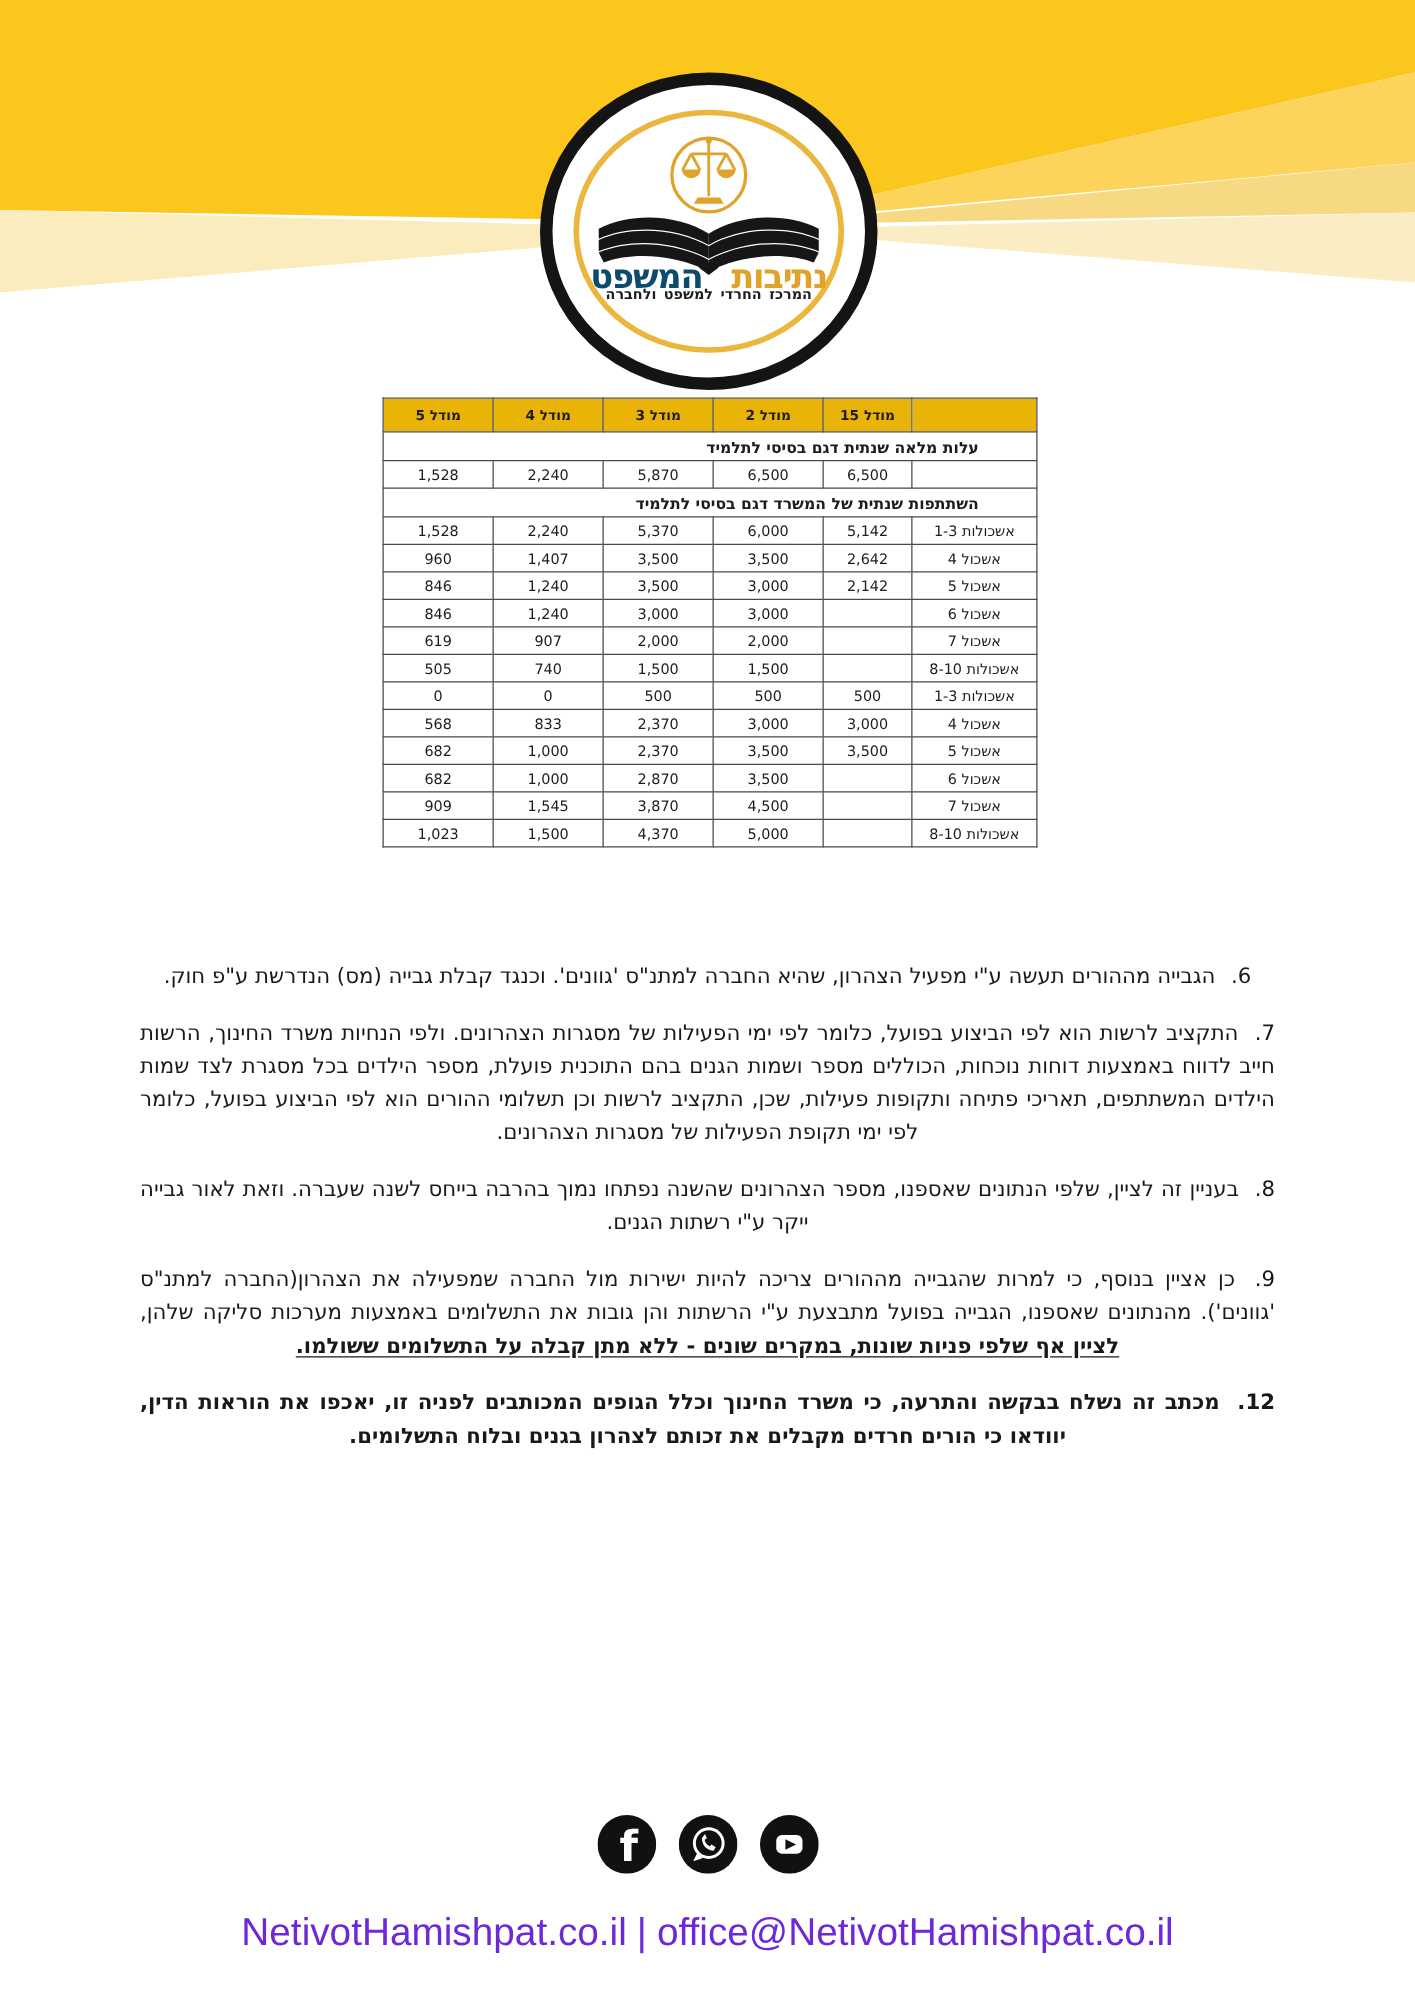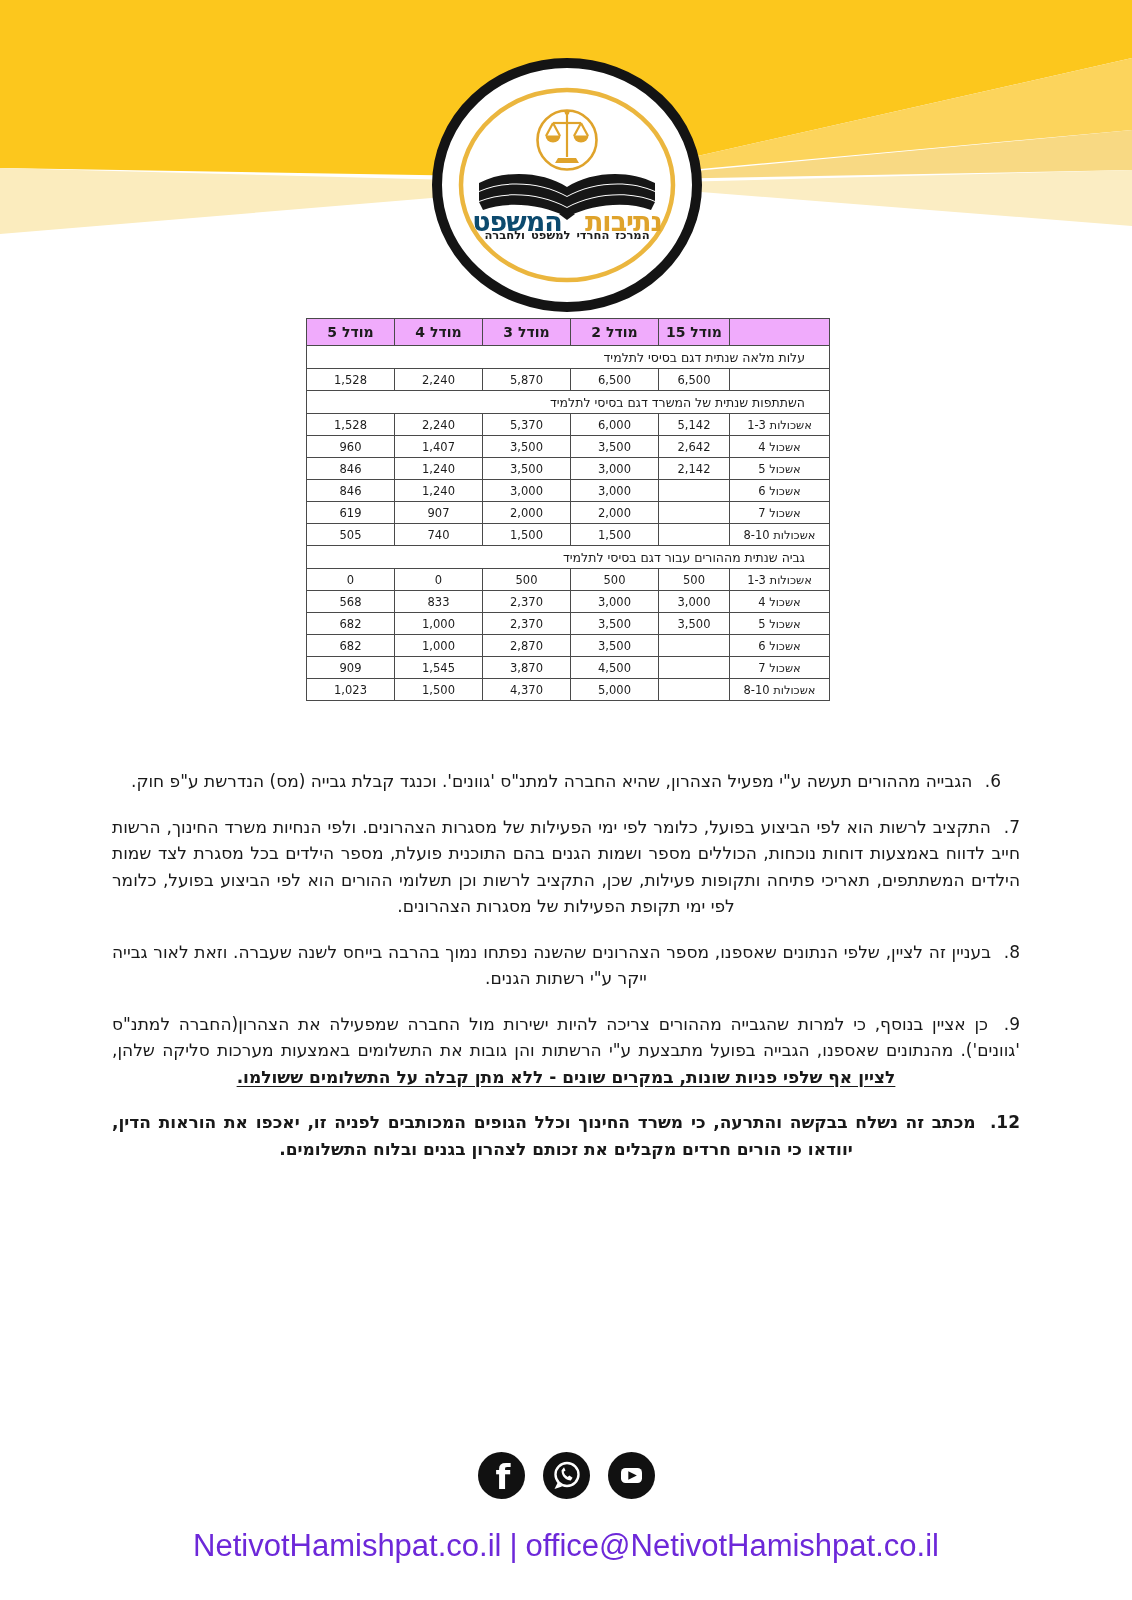--- a/index.html
+++ b/index.html
@@ -10,23 +10,23 @@
         font-size:27px;font-weight:bold;direction:rtl;letter-spacing:-1px;color:#151515;}
   .logo-gold{color:#dfa32b;margin-left:23px;}
   .logo-black{color:#0c4a6e;}
   .logo-sub{position:absolute;top:228px;left:467px;width:200px;text-align:center;
         font-size:11.5px;font-weight:bold;direction:rtl;color:#1d1d1d;word-spacing:2px;}
   
   .tbl-wrap{position:absolute;top:318px;left:306px;}
   table{border-collapse:collapse;table-layout:fixed;direction:rtl;width:523px;}
   th,td{border:1px solid #4a4a4a;text-align:center;vertical-align:middle;padding:0;
         color:#1c1c1c;overflow:hidden;}
-  .h1{height:26px;font-size:14px;font-weight:bold;background:#f0abfc;}
+  .h1{height:26px;font-size:11px;font-weight:bold;background:#eab308;}
   .h2{height:50px;font-size:10.5px;font-weight:bold;background:#bcdde8;line-height:1.35;padding:2px 1px;}
-  .section-title{height:22px;font-size:12.5px;font-weight:normal;text-align:right;padding-left:0;padding-right:24px;}
+  .section-title{height:22px;font-size:12.5px;font-weight:bold;text-align:right;padding-left:0;padding-right:46px;}
   .cell,.row-label{height:21px;font-size:11.5px;}
   
   .paras{position:absolute;top:768px;right:112px;width:908px;direction:rtl;
         text-align:justify;text-align-last:center;color:#191919;}
   .para{margin:0 0 19px 0;font-size:17px;line-height:26.5px;}
   .num{padding-left:7px;}
   .normal{font-weight:normal;}
   .bold{font-weight:bold;}
   .underline{text-decoration:underline;text-underline-offset:3px;}
   .bold-underline{font-weight:bold;text-decoration:underline;text-underline-offset:3px;}
@@ -159,23 +159,20 @@
           </tr>
           <tr>
             <td class="row-label">אשכולות 8-10</td>
             <td class="cell"></td>
             <td class="cell">1,500</td>
             <td class="cell">1,500</td>
             <td class="cell">740</td>
             <td class="cell">505</td>
           </tr>
           <tr>
-            <td class="section-title" colspan="6">גביה שנתית מההורים עבור דגם בסיסי לתלמיד</td>
-          </tr>
-          <tr>
             <td class="row-label">אשכולות 1-3</td>
             <td class="cell">500</td>
             <td class="cell">500</td>
             <td class="cell">500</td>
             <td class="cell">0</td>
             <td class="cell">0</td>
           </tr>
           <tr>
             <td class="row-label">אשכול 4</td>
             <td class="cell">3,000</td>

